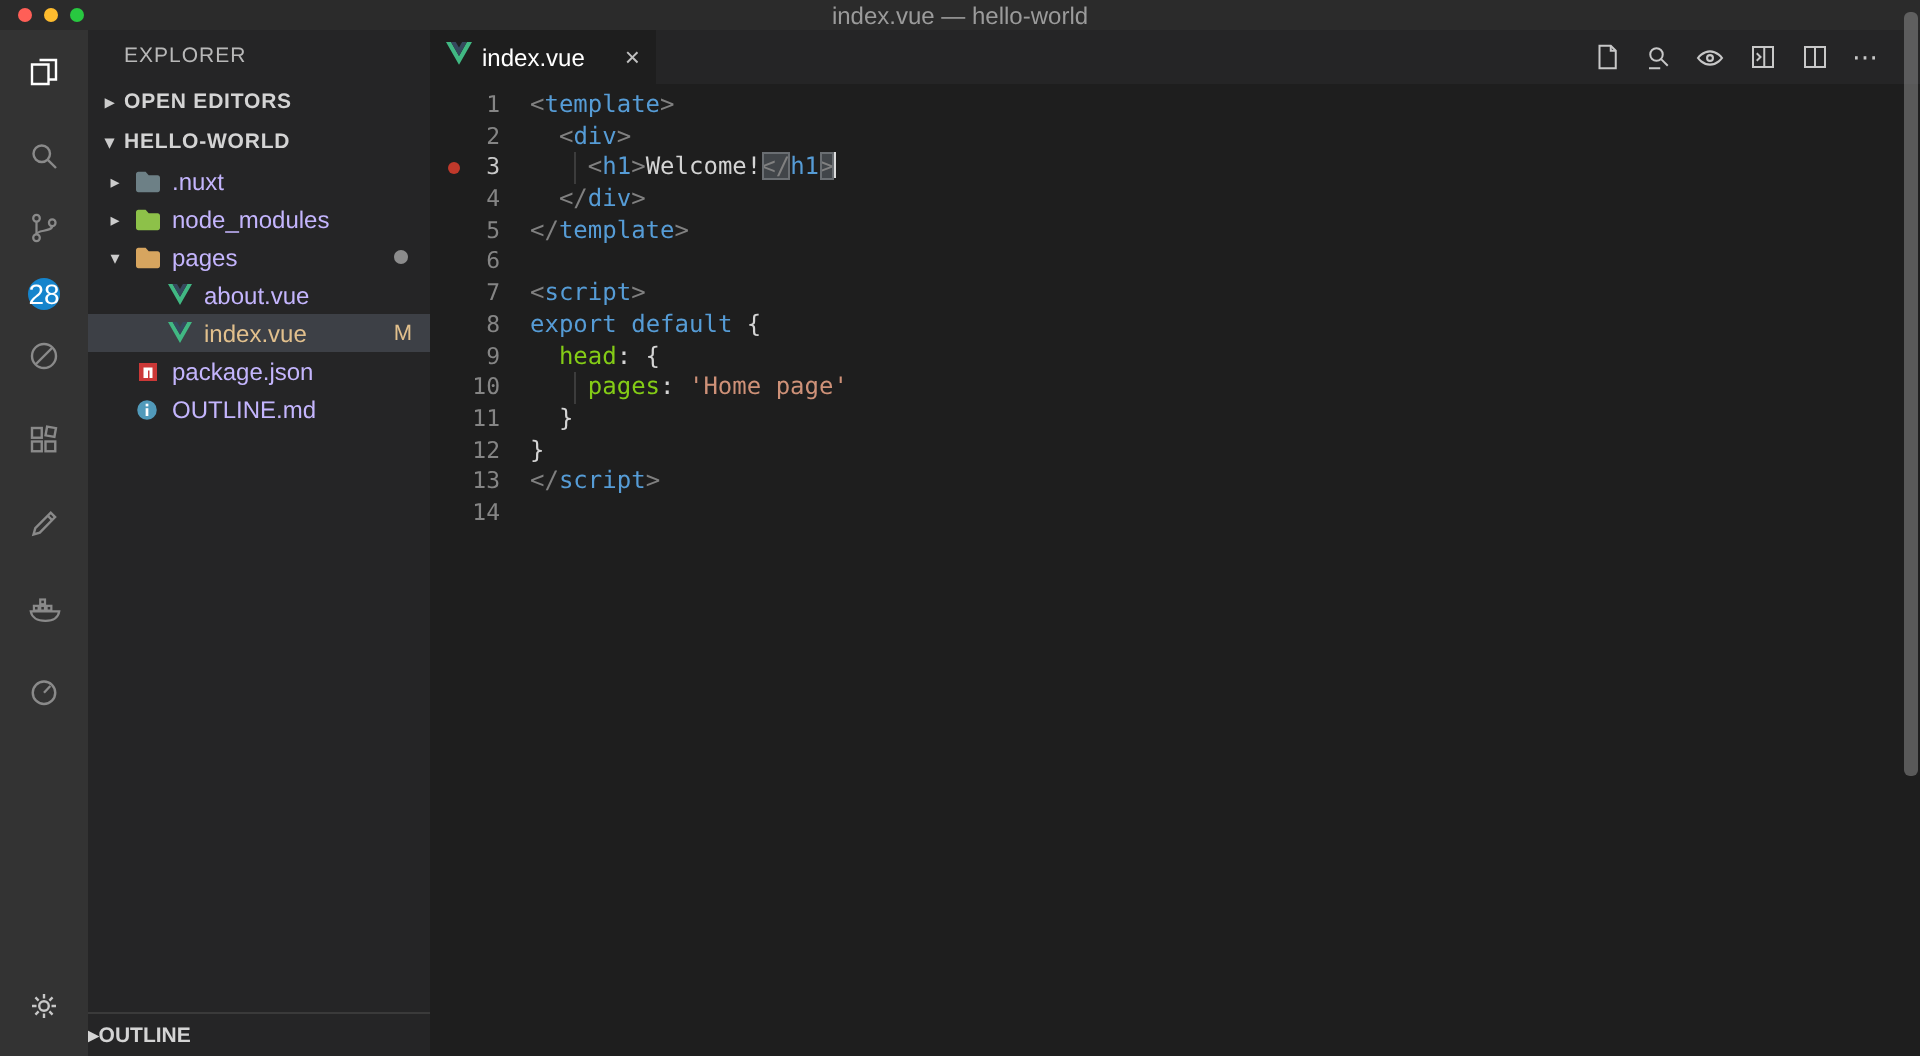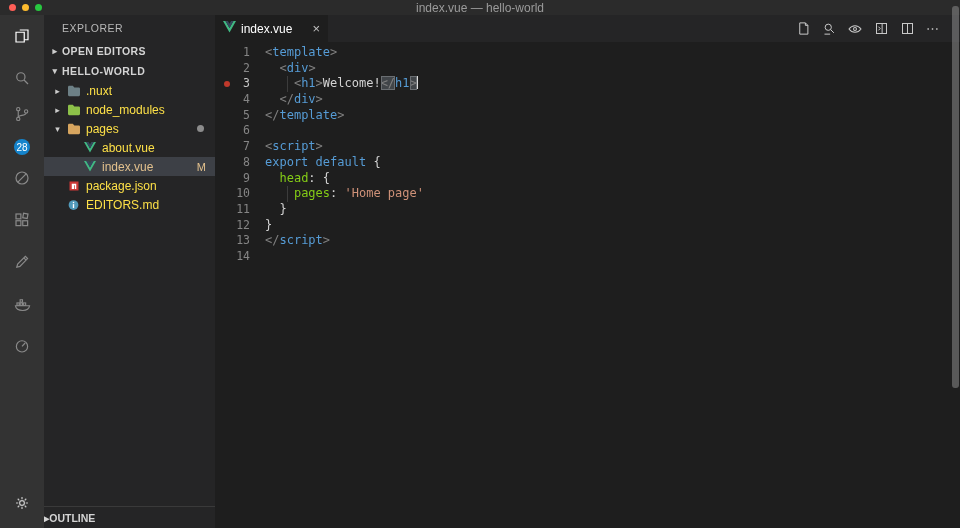--- a/index.html
+++ b/index.html
@@ -16,33 +16,33 @@
   
   .main{display:flex;height:513px;}
 
   
   .activitybar{width:44px;background:#333333;flex:none;display:flex;flex-direction:column;}
   .ab-slot{height:42px;display:flex;align-items:center;justify-content:center;color:#8a8a8a;position:relative;cursor:pointer;flex:none;}
   .ab-slot.active{color:#ffffff;}
   .ab-slot.scm{height:52px;align-items:flex-start;padding-top:6px;}
   .ab-slot svg{display:block;}
   .scm-badge{position:absolute;left:50%;margin-left:-8px;bottom:2px;min-width:16px;height:16px;border-radius:50%;
-             background:#1584cc;color:#ffffff;font-size:10px;display:flex;align-items:center;justify-content:center;}
+             background:#1584cc;color:#ffffff;font-size:14px;display:flex;align-items:center;justify-content:center;}
   .ab-bottom{margin-top:auto;margin-bottom:4px;}
 
   
   .sidebar{width:171px;flex:none;background:#252526;position:relative;color:#cccccc;overflow:hidden;}
   .sidebar-title{height:26px;line-height:26px;padding-left:18px;font-size:10.5px;color:#b8b8b8;letter-spacing:.5px;}
   .section-header{height:20px;display:flex;align-items:center;font-size:10.5px;font-weight:bold;letter-spacing:.4px;color:#d4d4d4;cursor:pointer;}
   .section-header .chev{width:14px;padding-left:4px;font-size:9px;color:#cccccc;text-align:center;flex:none;}
   .tree-row{height:19px;display:flex;align-items:center;font-size:12px;cursor:pointer;position:relative;}
   .tree-row.selected{background:#3d4046;}
   .tree-row .chev{width:15px;font-size:9px;text-align:center;color:#cccccc;flex:none;}
   .tree-row .ticon{width:17px;display:flex;justify-content:center;flex:none;}
-  .tree-row .tlabel{padding-left:4px;white-space:nowrap;overflow:hidden;color:#fde047;}
+  .tree-row .tlabel{padding-left:4px;white-space:nowrap;overflow:hidden;color:#c4b5fd;}
   .tree-row.modified .tlabel{color:#e2c08d;}
   .git-badge{margin-left:auto;margin-right:9px;color:#e2c08d;font-size:11px;}
   .mod-dot{margin-left:auto;margin-right:11px;width:7px;height:7px;border-radius:50%;background:#8c8c8c;}
   .outline-row{position:absolute;left:0;right:0;bottom:0;height:21px;border-top:1px solid #3a3a3a;
                display:flex;align-items:center;font-size:10.5px;font-weight:bold;color:#d4d4d4;background:#252526;cursor:pointer;}
 
   
   .editor{flex:1;display:flex;flex-direction:column;background:#1e1e1e;min-width:0;}
   .tabbar{height:27px;background:#252526;display:flex;flex:none;}
   .tab{width:113px;background:#1e1e1e;display:flex;align-items:center;gap:5px;padding:0 8px;font-size:12px;color:#ffffff;cursor:pointer;box-sizing:border-box;}
@@ -217,21 +217,21 @@
         </div>
         <div class="tree-row" style="padding-left: 6px;">
           <span class="chev"></span>
           <span class="ticon">
             <svg width="13" height="12" viewBox="0 0 16 16">
               <circle cx="8" cy="8" r="6.5" fill="#519aba"></circle>
               <rect x="7.1" y="3.8" width="1.8" height="1.8" fill="#fff"></rect>
               <rect x="7.1" y="6.8" width="1.8" height="5.2" fill="#fff"></rect>
             </svg>
           </span>
-          <span class="tlabel">EDITORS.md</span>
+          <span class="tlabel">OUTLINE.md</span>
         </div>
       </div>
     <div class="outline-row">
       <span class="chev">▸</span>
       <span>OUTLINE</span>
     </div>
   </div>
 
   <div class="editor">
     <div class="tabbar">

